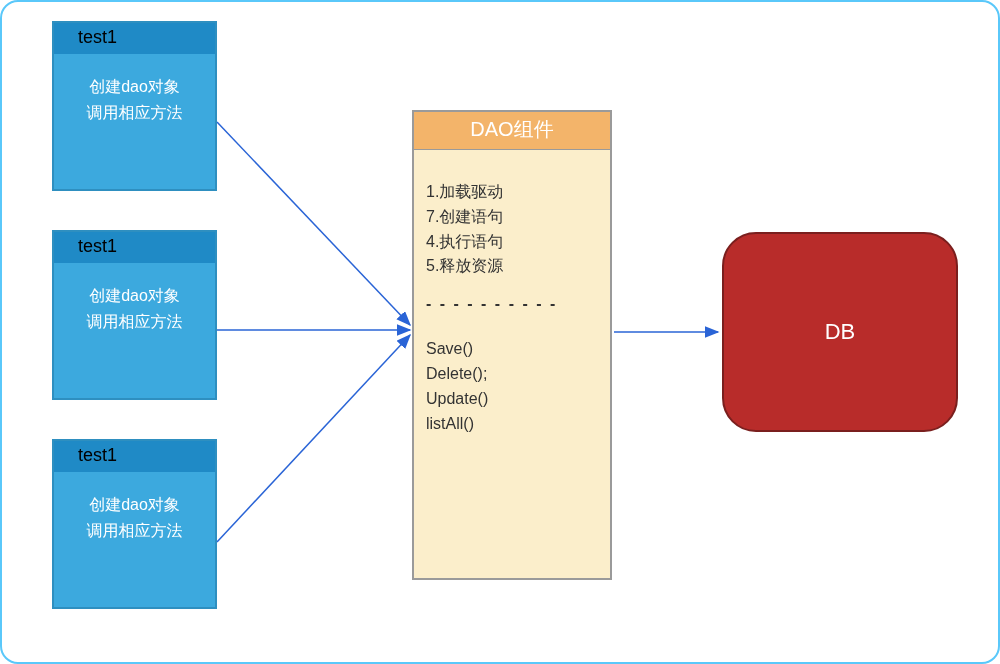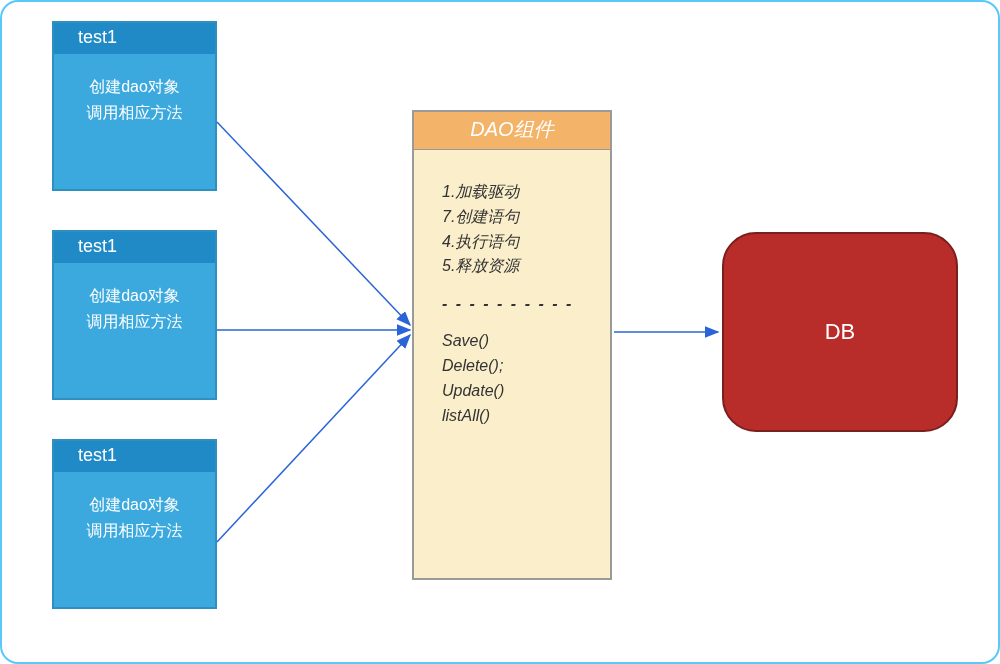--- a/index.html
+++ b/index.html
@@ -17,57 +17,56 @@
   
   .test-box {
     position: absolute;
     width: 165px;
     height: 170px;
     background: #3ca9de;
     border: 2px solid #2e8fc0;
   }
   .test-header {
     background: #1f8ac6;
-    color: #ffffff;
+    color: #000000;
     font-size: 18px;
     padding: 4px 0 6px 24px;
   }
   .test-body {
     color: #fff;
     font-size: 16px;
     text-align: center;
     margin-top: 20px;
     line-height: 1.6;
   }
   
   .dao-box {
     position: absolute;
     left: 410px;
     top: 108px;
     width: 200px;
     height: 470px;
     background: #fbeecb;
     border: 2px solid #9a9a9a;
-    font-style: italic;
   }
   .dao-header {
     background: #f3b46a;
     color: #fff;
     font-size: 20px;
     text-align: center;
     padding: 4px 0 6px 0;
     border-bottom: 1px solid #9a9a9a;
   }
   .dao-body {
-    padding: 30px 18px 0 28px;
+    padding: 30px 18px 0 12px;
     font-size: 16px;
     color: #333;
   }
   .dao-steps div { line-height: 1.55; font-weight: 500; }
-  .dao-methods { margin-top: 16px; }
+  .dao-methods { margin-top: 24px; }
   .dao-methods div { line-height: 1.55; font-weight: 500; }
   .dashed {
     margin: 16px 0 10px 0;
     letter-spacing: 2px;
     font-weight: bold;
   }
   
   .db-box {
     position: absolute;
     left: 720px;

